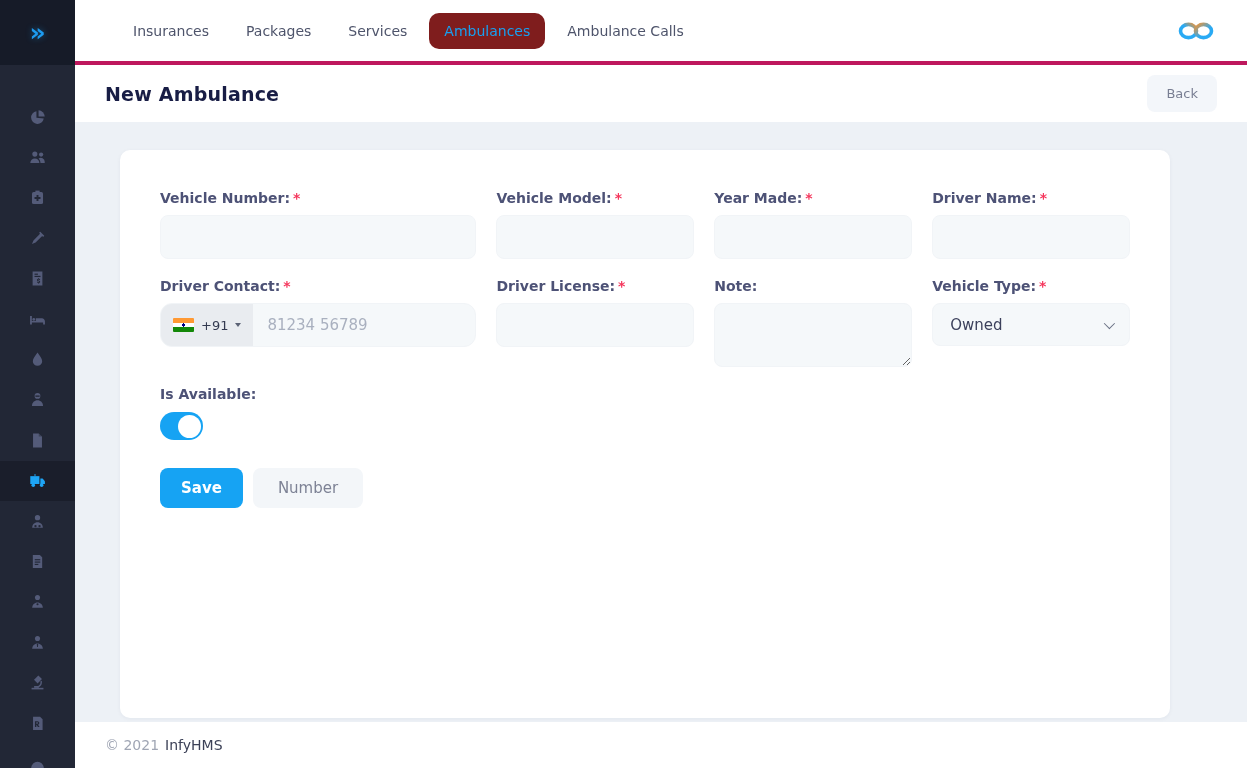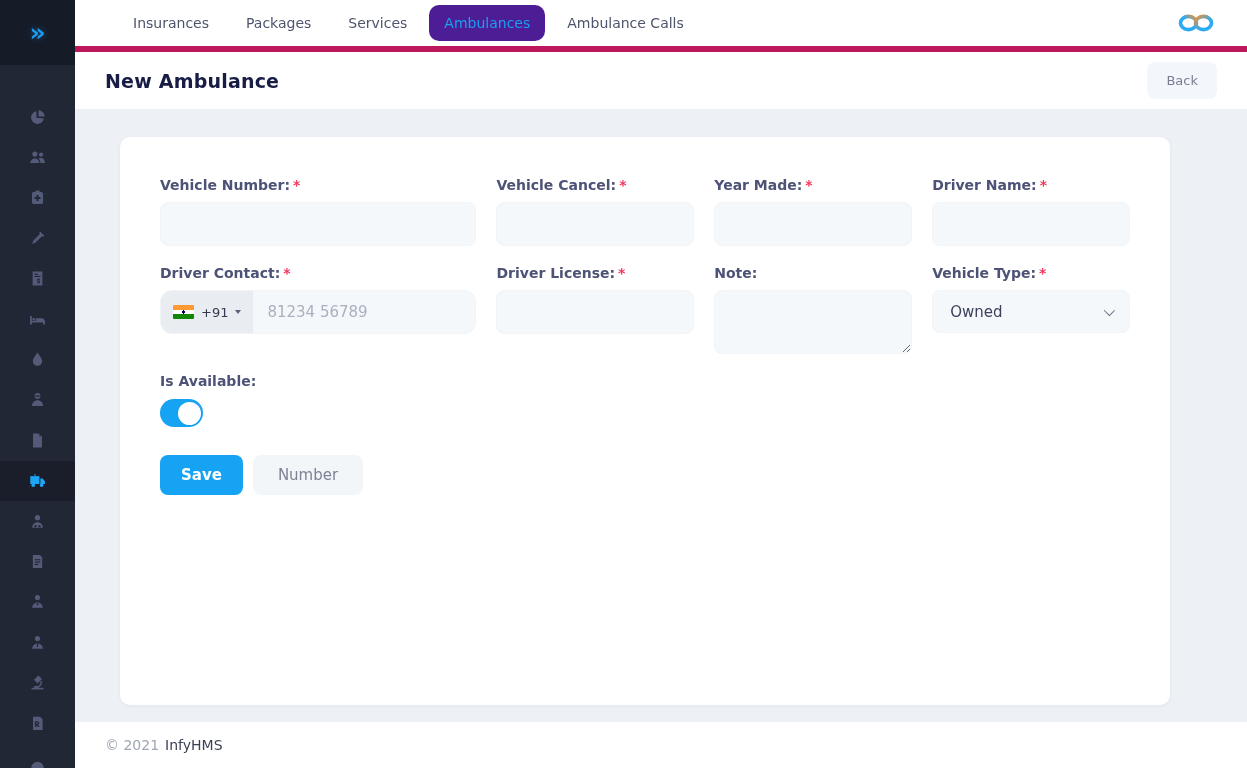--- a/index.html
+++ b/index.html
@@ -13,24 +13,24 @@
   .sidebar-head { height:65px; flex:none; background:#161b28; display:flex; align-items:center; justify-content:center; }
   .collapse-glyph { color:#1d9bf0; font-size:25px; font-weight:700; cursor:pointer; line-height:1; text-shadow:0 0 6px rgba(29,155,240,.45); }
   .side-nav { flex:1; padding-top:32px; overflow:hidden; display:flex; flex-direction:column; }
   .side-item { height:40.4px; flex:none; display:flex; align-items:center; justify-content:center; color:#545b79; cursor:pointer; }
   .side-item svg { width:17px; height:17px; fill:currentColor; }
   .side-item.active { background:#1a1e2b; color:#1ea5f5; }
 
   
   .main { flex:1; display:flex; flex-direction:column; background:#edf1f6; min-width:0; }
 
-  .topbar { height:52px; flex:none; background:#fff; display:flex; align-items:center; padding:0 32px 0 43px; border-bottom:6px solid #be185d;justify-content:space-between; }
+  .topbar { height:65px; flex:none; background:#fff; display:flex; align-items:center; padding:0 32px 0 43px; border-bottom:4px solid #be185d;justify-content:space-between; }
   .top-nav { display:flex; gap:7px; flex:1; align-items:center; }
   .nav-item { font-size:14px; font-weight:500; color:#4e546b; padding:10px 15px; border-radius:10px; cursor:pointer; white-space:nowrap; }
-  .nav-item.active { color:#18a0f1; background:#4c1d95; }
+  .nav-item.active { color:#18a0f1; background:#7f1d1d; }
   .logo { display:flex; align-items:center; }
 
   .titlebar { height:57px; flex:none; background:#fff; display:flex; align-items:center; padding:0 30px; }
   .titlebar h1 { flex:1; font-size:19px; font-weight:700; color:#181d45; letter-spacing:.2px; }
   .btn-back { background:#f3f6fa; color:#787e92; font-size:13px; padding:11px 19px; border:none; border-radius:8px; cursor:pointer; font-family:inherit; }
 
   .content { flex:1; padding:28px 77px 0 45px; overflow:hidden; border-bottom-left-radius:40px; }
   .card { background:#fff; border-radius:10px; height:568px; padding:40px 40px 0; box-shadow:0 1px 4px rgba(25,35,70,.05); }
 
   .form-grid { display:grid; grid-template-columns:1fr 1fr 1fr 1fr; column-gap:20px; row-gap:19px; align-items:start; }
@@ -269,21 +269,21 @@
     <div class="content">
       <div class="card">
         <div class="form-grid">
 
           <div class="field">
             <label><span>Vehicle Number:</span><i class="req">*</i></label>
             <input class="input" type="text" style="">
           </div>
 
           <div class="field">
-            <label><span>Vehicle Cancel:</span><i class="req">*</i></label>
+            <label><span>Vehicle Model:</span><i class="req">*</i></label>
             <input class="input" type="text" style="">
           </div>
 
           <div class="field">
             <label><span>Year Made:</span><i class="req">*</i></label>
             <input class="input" type="text" style="">
           </div>
 
           <div class="field">
             <label><span>Driver Name:</span><i class="req">*</i></label>

